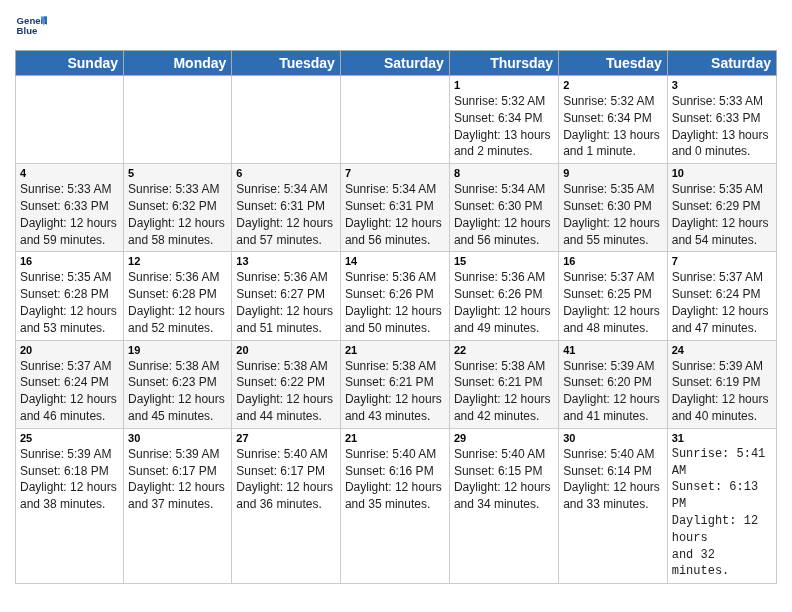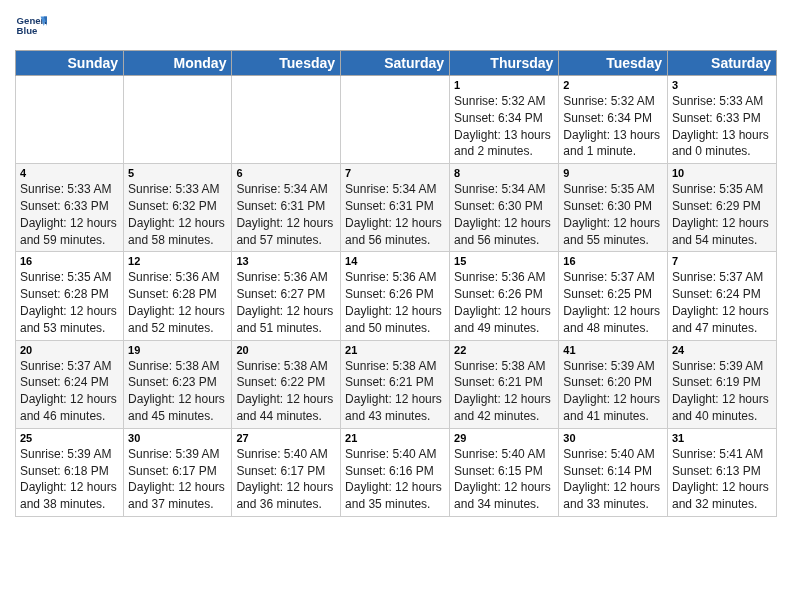--- a/index.html
+++ b/index.html
@@ -335,21 +335,21 @@
           </td>
           <td>
             <div class="day-number">30</div>
             <div class="day-info" style="white-space: pre-line;">Sunrise: 5:40 AM
 Sunset: 6:14 PM
 Daylight: 12 hours
 and 33 minutes.</div>
           </td>
           <td>
             <div class="day-number">31</div>
-            <div class="day-info" style="white-space: pre-line;">Sunrise: 5:41 AM
+            <div class="day-info" style="white-space: pre-line; font-family: Liberation Mono, monospace;">Sunrise: 5:41 AM
 Sunset: 6:13 PM
 Daylight: 12 hours
 and 32 minutes.</div>
           </td>
         </tr>
       </tbody>
   </table>
 </div>
 
 </body></html>

